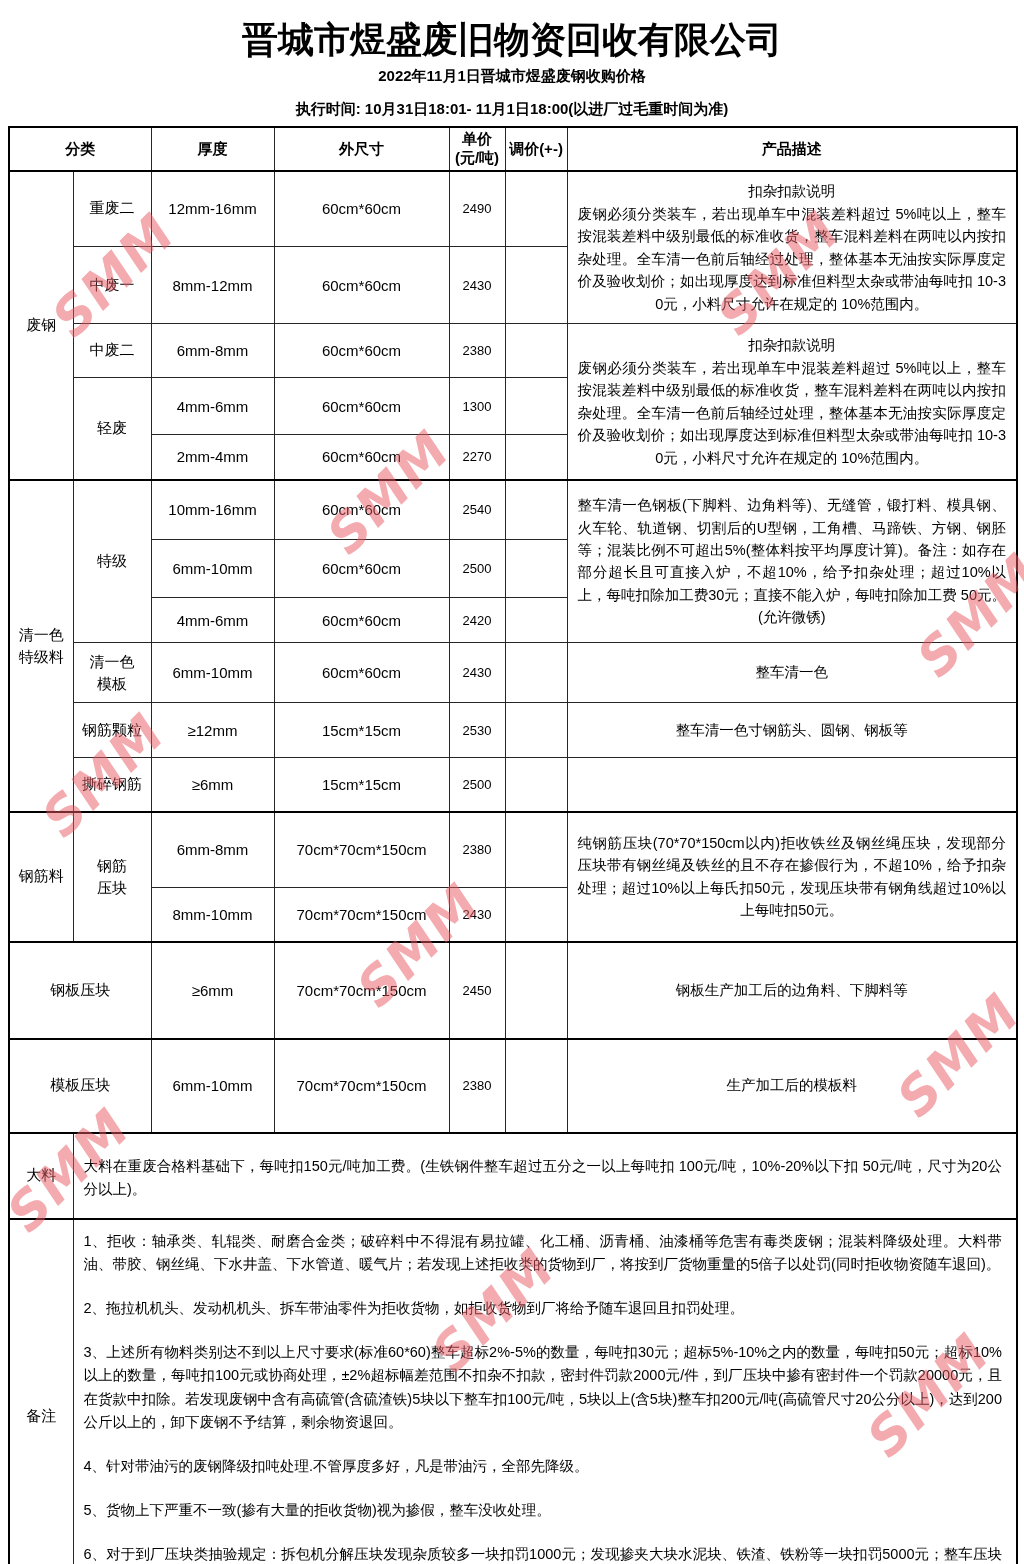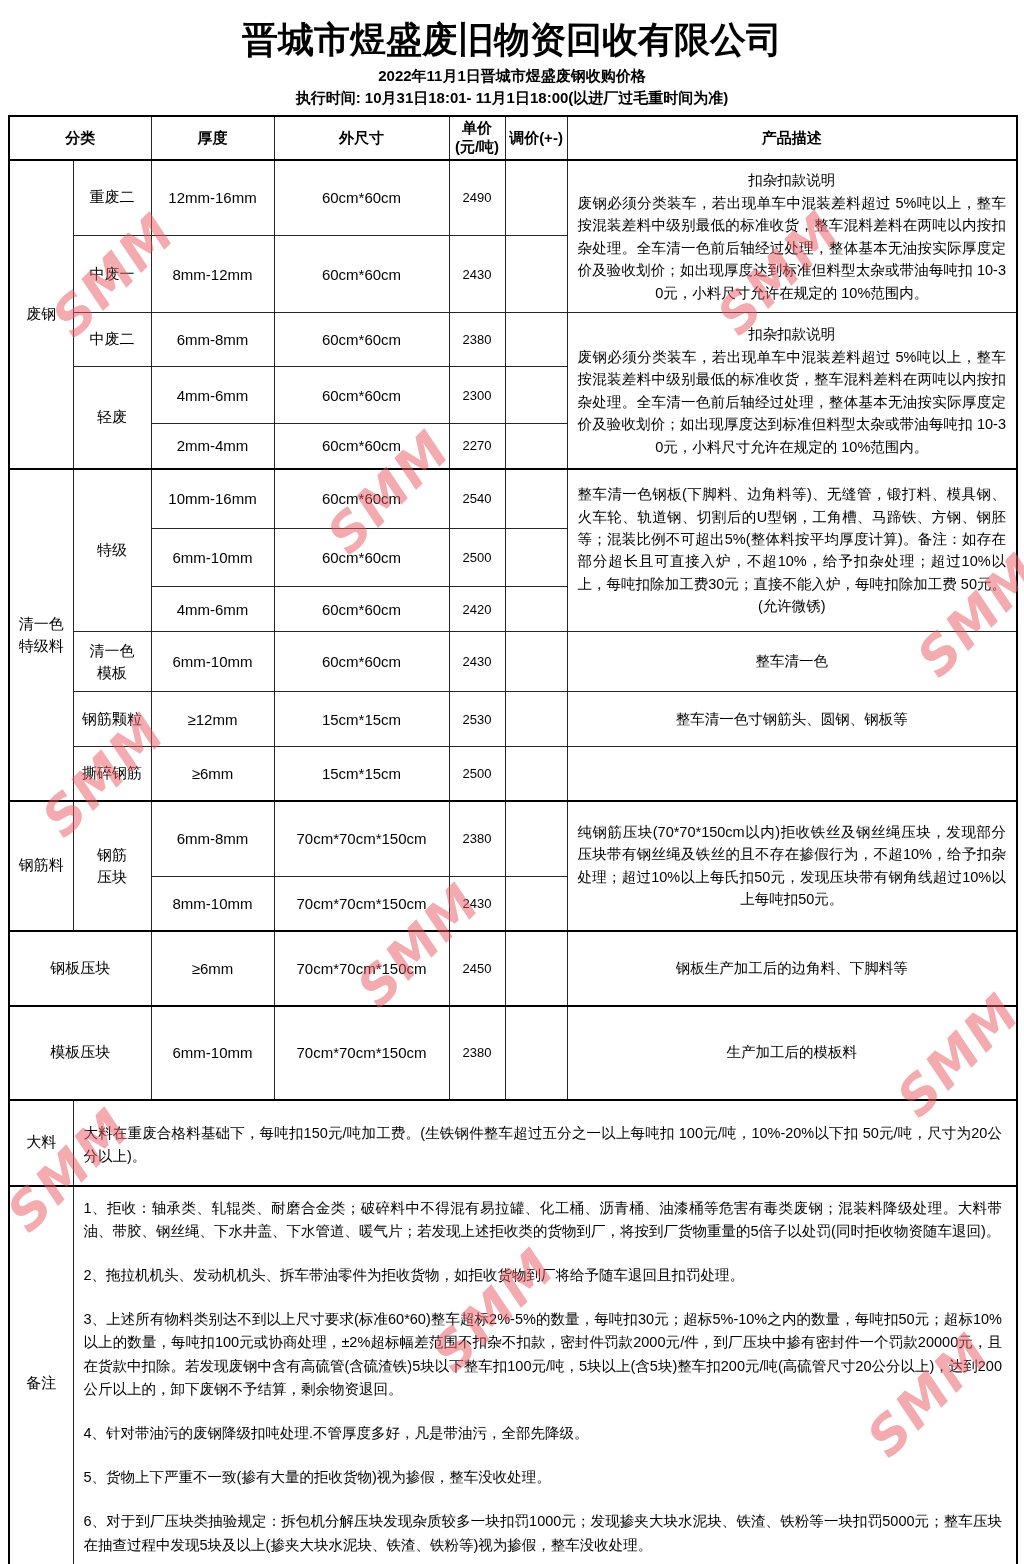--- a/index.html
+++ b/index.html
@@ -6,21 +6,21 @@
   body{
     width:1024px;height:1564px;position:relative;overflow:hidden;
     font-family:"Liberation Sans","DejaVu Sans",sans-serif;color:#000;
     -webkit-font-smoothing:antialiased;
   }
   .titlebar{text-align:center;padding-top:18px;}
   h1.title{
     margin:0;font-size:36px;font-weight:bold;color:#000;letter-spacing:0px;line-height:1.2;
   }
   .sub{font-size:15px;margin-top:6px;color:#000;font-weight:bold;}
-  .sub.exec{margin-top:3px;text-align:center;}
+  .sub.exec{margin-top:14px;text-align:center;}
   table.price{
     border-collapse:collapse;table-layout:fixed;
     width:1008px;margin:7px 8px 0 8px;
     border:2px solid #000;
   }
   td,th{
     border:1px solid #262626;
     text-align:center;vertical-align:middle;
     font-size:15px;padding:2px 4px;
     word-break:break-all;
@@ -114,21 +114,21 @@
       <td></td>
       <td class="desc" rowspan="3">
         <div class="desc-title">扣杂扣款说明</div>
         <div class="desc-body">废钢必须分类装车，若出现单车中混装差料超过 5%吨以上，整车按混装差料中级别最低的标准收货，整车混料差料在两吨以内按扣杂处理。全车清一色前后轴经过处理，整体基本无油按实际厚度定价及验收划价；如出现厚度达到标准但料型太杂或带油每吨扣 10-30元，小料尺寸允许在规定的 10%范围内。</div>
       </td>
     </tr>
     <tr style="height:57px">
       <td rowspan="2">轻废</td>
       <td>4mm-6mm</td>
       <td>60cm*60cm</td>
-      <td class="price-val">2300</td>
+      <td class="price-val">1300</td>
       <td></td>
     </tr>
     <tr style="height:45px">
       <td>2mm-4mm</td>
       <td>60cm*60cm</td>
       <td class="price-val">2270</td>
       <td></td>
     </tr>
 
     <tr class="sec" style="height:60px">
@@ -193,21 +193,21 @@
         <div class="desc-body">纯钢筋压块(70*70*150cm以内)拒收铁丝及钢丝绳压块，发现部分压块带有钢丝绳及铁丝的且不存在掺假行为，不超10%，给予扣杂处理；超过10%以上每氏扣50元，发现压块带有钢角线超过10%以上每吨扣50元。</div>
       </td>
     </tr>
     <tr style="height:54px">
       <td>8mm-10mm</td>
       <td>70cm*70cm*150cm</td>
       <td class="price-val">2430</td>
       <td></td>
     </tr>
 
-    <tr class="sec" style="height:75px">
+    <tr class="sec" style="height:97px">
       <td colspan="2">钢板压块</td>
       <td>≥6mm</td>
       <td>70cm*70cm*150cm</td>
       <td class="price-val">2450</td>
       <td></td>
       <td class="desc-center">钢板生产加工后的边角料、下脚料等</td>
     </tr>
 
     <tr class="sec" style="height:94px">
       <td colspan="2">模板压块</td>

